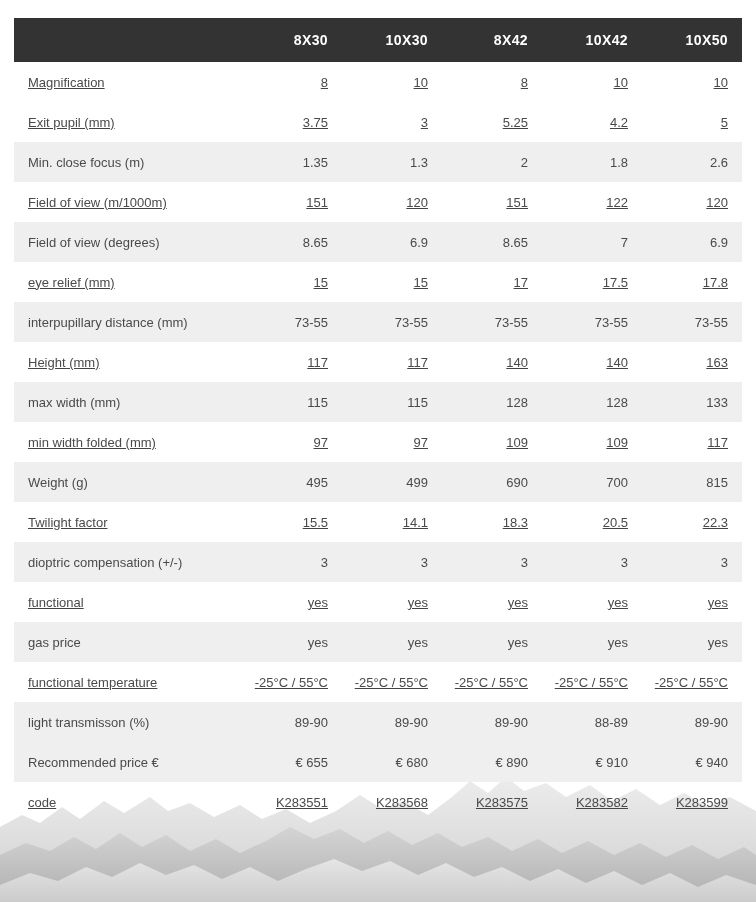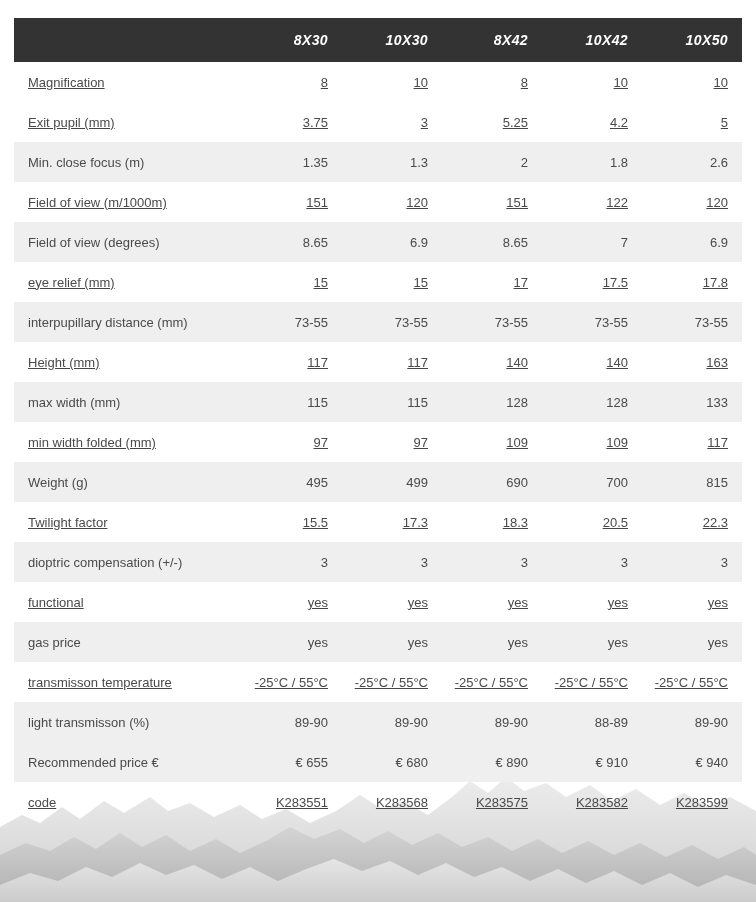--- a/index.html
+++ b/index.html
@@ -46,21 +46,20 @@
     table-layout: fixed;
     font-size: 13px;
   }
 
   
   col.col-label { width: 228px; }
   col.col-model { width: 100px; }
 
   thead tr.spec-head-row {
     background: #333333;
-    font-style: italic;
   }
   thead th {
     color: #ffffff;
     font-weight: bold;
     font-size: 14px;
     letter-spacing: 0.4px;
     height: 44px;
     padding: 0 14px 0 0;
     text-align: right;
     vertical-align: middle;
@@ -231,21 +230,21 @@
           <td class="cell-label">Weight (g)</td>
           <td class="cell-value">495</td>
           <td class="cell-value">499</td>
           <td class="cell-value">690</td>
           <td class="cell-value">700</td>
           <td class="cell-value">815</td>
         </tr>
         <tr class="row-odd">
           <td class="cell-label">Twilight factor</td>
           <td class="cell-value">15.5</td>
-          <td class="cell-value">17.3</td>
+          <td class="cell-value">14.1</td>
           <td class="cell-value">18.3</td>
           <td class="cell-value">20.5</td>
           <td class="cell-value">22.3</td>
         </tr>
         <tr class="row-even">
           <td class="cell-label">dioptric compensation (+/-)</td>
           <td class="cell-value">3</td>
           <td class="cell-value">3</td>
           <td class="cell-value">3</td>
           <td class="cell-value">3</td>
@@ -261,21 +260,21 @@
         </tr>
         <tr class="row-even">
           <td class="cell-label">gas price</td>
           <td class="cell-value">yes</td>
           <td class="cell-value">yes</td>
           <td class="cell-value">yes</td>
           <td class="cell-value">yes</td>
           <td class="cell-value">yes</td>
         </tr>
         <tr class="row-odd">
-          <td class="cell-label">transmisson temperature</td>
+          <td class="cell-label">functional temperature</td>
           <td class="cell-value">-25°C / 55°C</td>
           <td class="cell-value">-25°C / 55°C</td>
           <td class="cell-value">-25°C / 55°C</td>
           <td class="cell-value">-25°C / 55°C</td>
           <td class="cell-value">-25°C / 55°C</td>
         </tr>
         <tr class="row-even">
           <td class="cell-label">light transmisson (%)</td>
           <td class="cell-value">89-90</td>
           <td class="cell-value">89-90</td>

